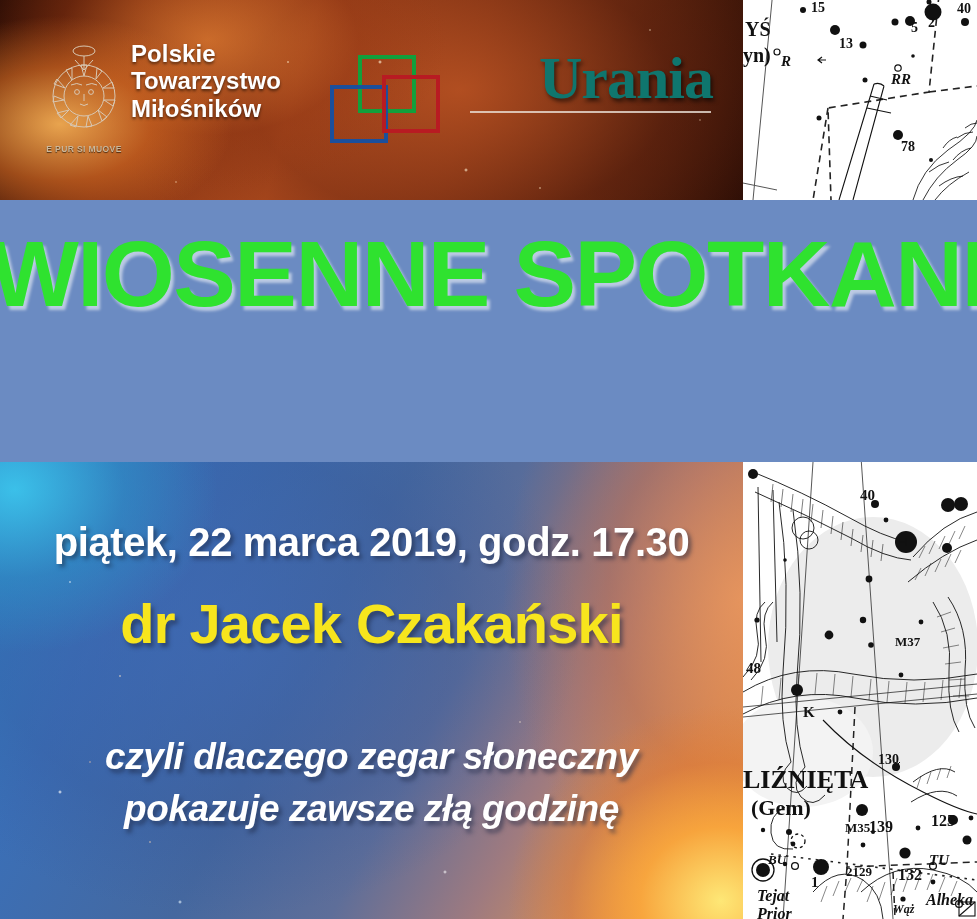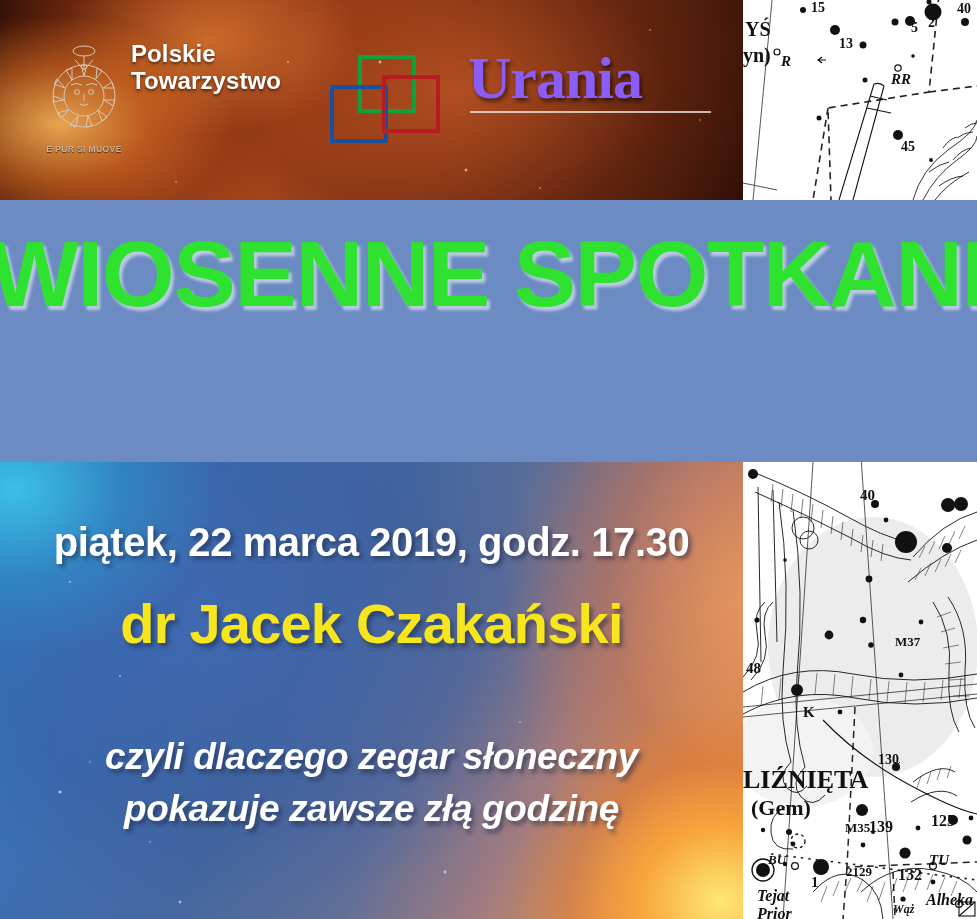--- a/index.html
+++ b/index.html
@@ -55,22 +55,22 @@
   
   .squares{position:absolute;left:330px;top:55px;width:120px;height:100px;}
   .squares .sq{position:absolute;border-width:4px;border-style:solid;background:transparent;}
   .sq-green{left:28px;top:0px;width:58px;height:58px;border-color:#12a03c;}
   .sq-blue{left:0px;top:30px;width:58px;height:58px;border-color:#1b4f9c;}
   .sq-red{left:52px;top:20px;width:58px;height:58px;border-color:#b81b22;}
 
   .urania{position:absolute;left:468px;top:50px;width:245px;}
   .urania-word{
     font-family:"Liberation Serif", serif;
-    font-weight:700;font-size:60px;line-height:.95;color:#8b5cf6;
-    letter-spacing:-1px;text-align:left;
+    font-weight:700;font-size:60px;line-height:.95;color:#0f766e;
+    letter-spacing:-1px;text-align:right;
     text-shadow:2px 3px 4px rgba(0,0,0,.6);
   }
   .urania-rule{height:2px;background:rgba(235,225,215,.8);margin:4px 2px 5px;}
   .urania-sub{
     text-align:center;color:#efe7df;font-size:14.5px;letter-spacing:3.6px;
     font-weight:500;text-shadow:0 2px 3px rgba(0,0,0,.6);
   }
 
   
   .chart{position:absolute;background:#ffffff;overflow:hidden;}
@@ -193,20 +193,21 @@
           <path d="M39 56 L39 63 M35 66 Q39 69 43 66"></path>
           <path d="M26 47 Q32 44 37 47 M41 47 Q47 44 52 47"></path>
         </g>
       </svg>
       <div class="ptma-motto">E PUR SI MUOVE</div>
     </div>
 
     <div class="ptma-name">
       <div>Polskie</div>
       <div>Towarzystwo</div>
+      <div>Miłośników</div>
     </div>
 
     <div class="squares">
       <div class="sq sq-green"></div>
       <div class="sq sq-blue"></div>
       <div class="sq sq-red"></div>
     </div>
 
     <div class="urania">
       <div class="urania-word">Urania</div>
@@ -262,21 +263,21 @@
     </svg>
     <div class="chart-label" style="left:2px;top:18px;font-size:20px;">YŚ</div>
     <div class="chart-label" style="left:0px;top:44px;font-size:20px;">yn)</div>
     <div class="chart-label" style="left:68px;top:0px;font-size:14px;">15</div>
     <div class="chart-label" style="left:38px;top:53px;font-size:15px;font-style:italic;">R</div>
     <div class="chart-label" style="left:96px;top:36px;font-size:14px;">13</div>
     <div class="chart-label" style="left:168px;top:20px;font-size:14px;">5</div>
     <div class="chart-label" style="left:185px;top:15px;font-size:14px;">2</div>
     <div class="chart-label" style="left:214px;top:1px;font-size:14px;">40</div>
     <div class="chart-label" style="left:148px;top:71px;font-size:15px;font-style:italic;">RR</div>
-    <div class="chart-label" style="left:158px;top:139px;font-size:14px;">45</div>
+    <div class="chart-label" style="left:158px;top:139px;font-size:14px;">78</div>
   </div>
 
   <div class="banner">
     <div class="banner-line1">WIOSENNE SPOTKANIA</div>
   </div>
 
   <div class="lower">
     <div class="lower-bg"></div>
     <div class="ev-date">piątek, 22 marca 2019, godz. 17.30</div>
     <div class="ev-speaker">dr Jacek Czakański</div>

